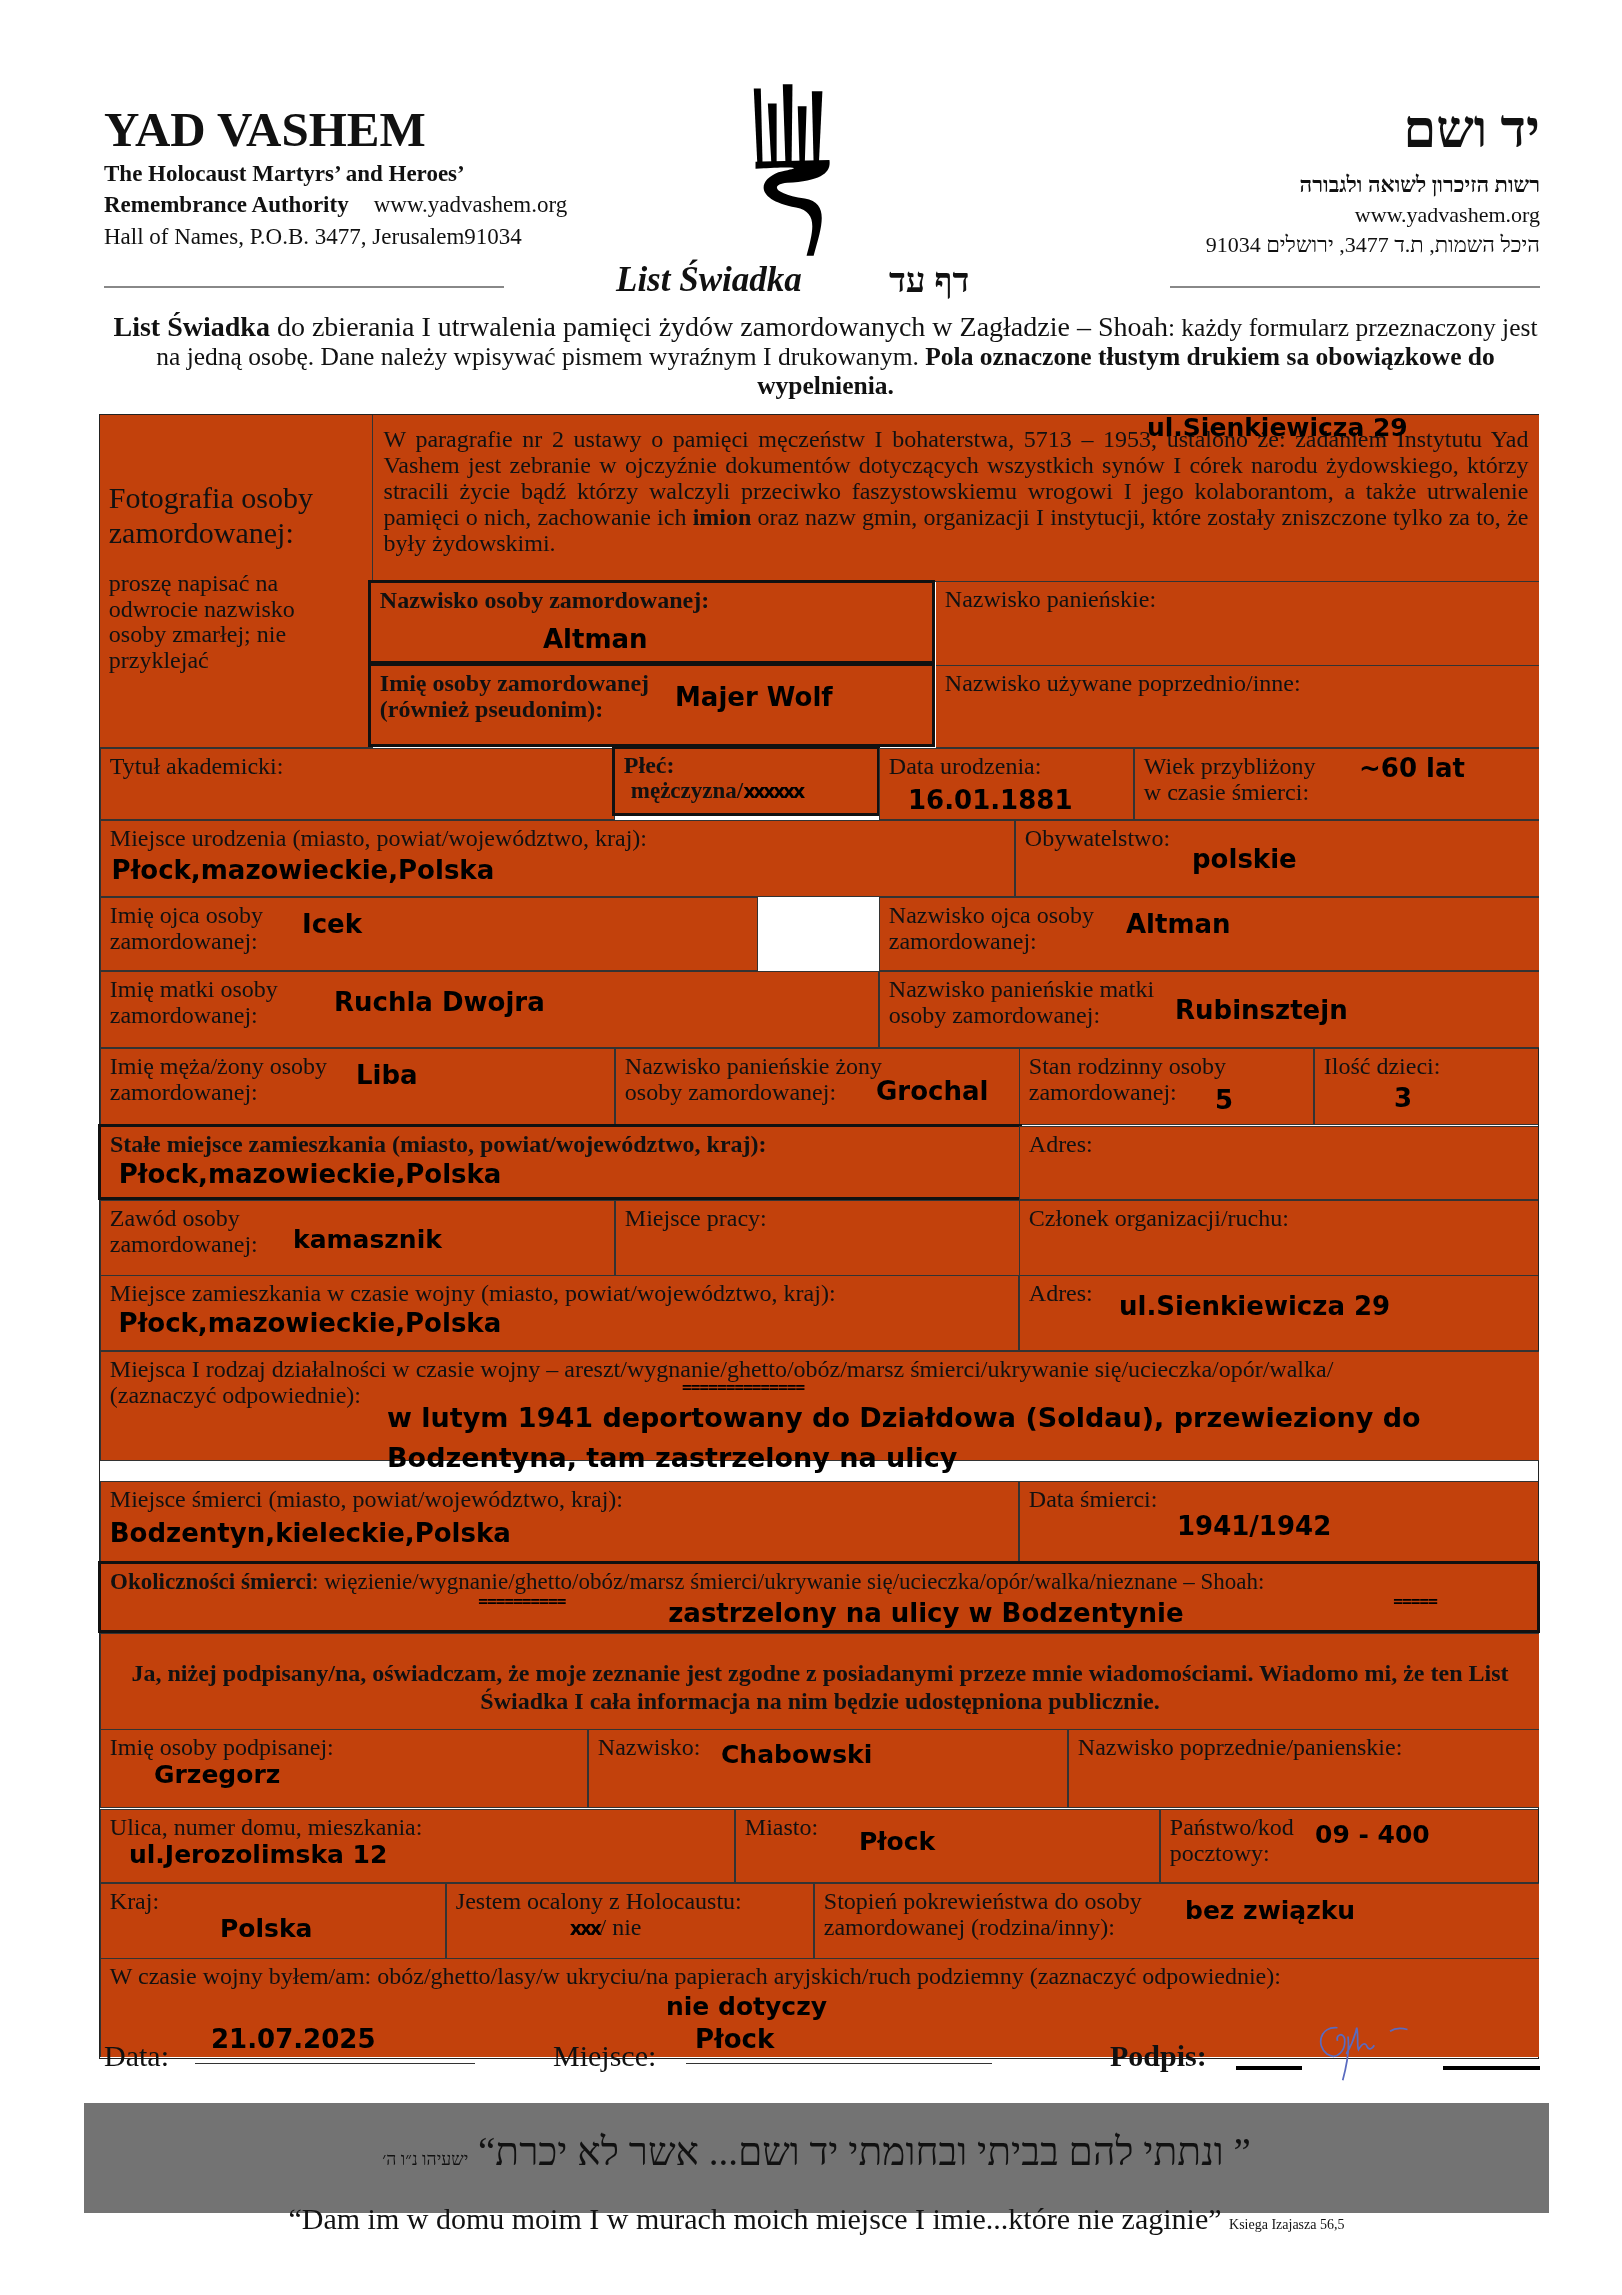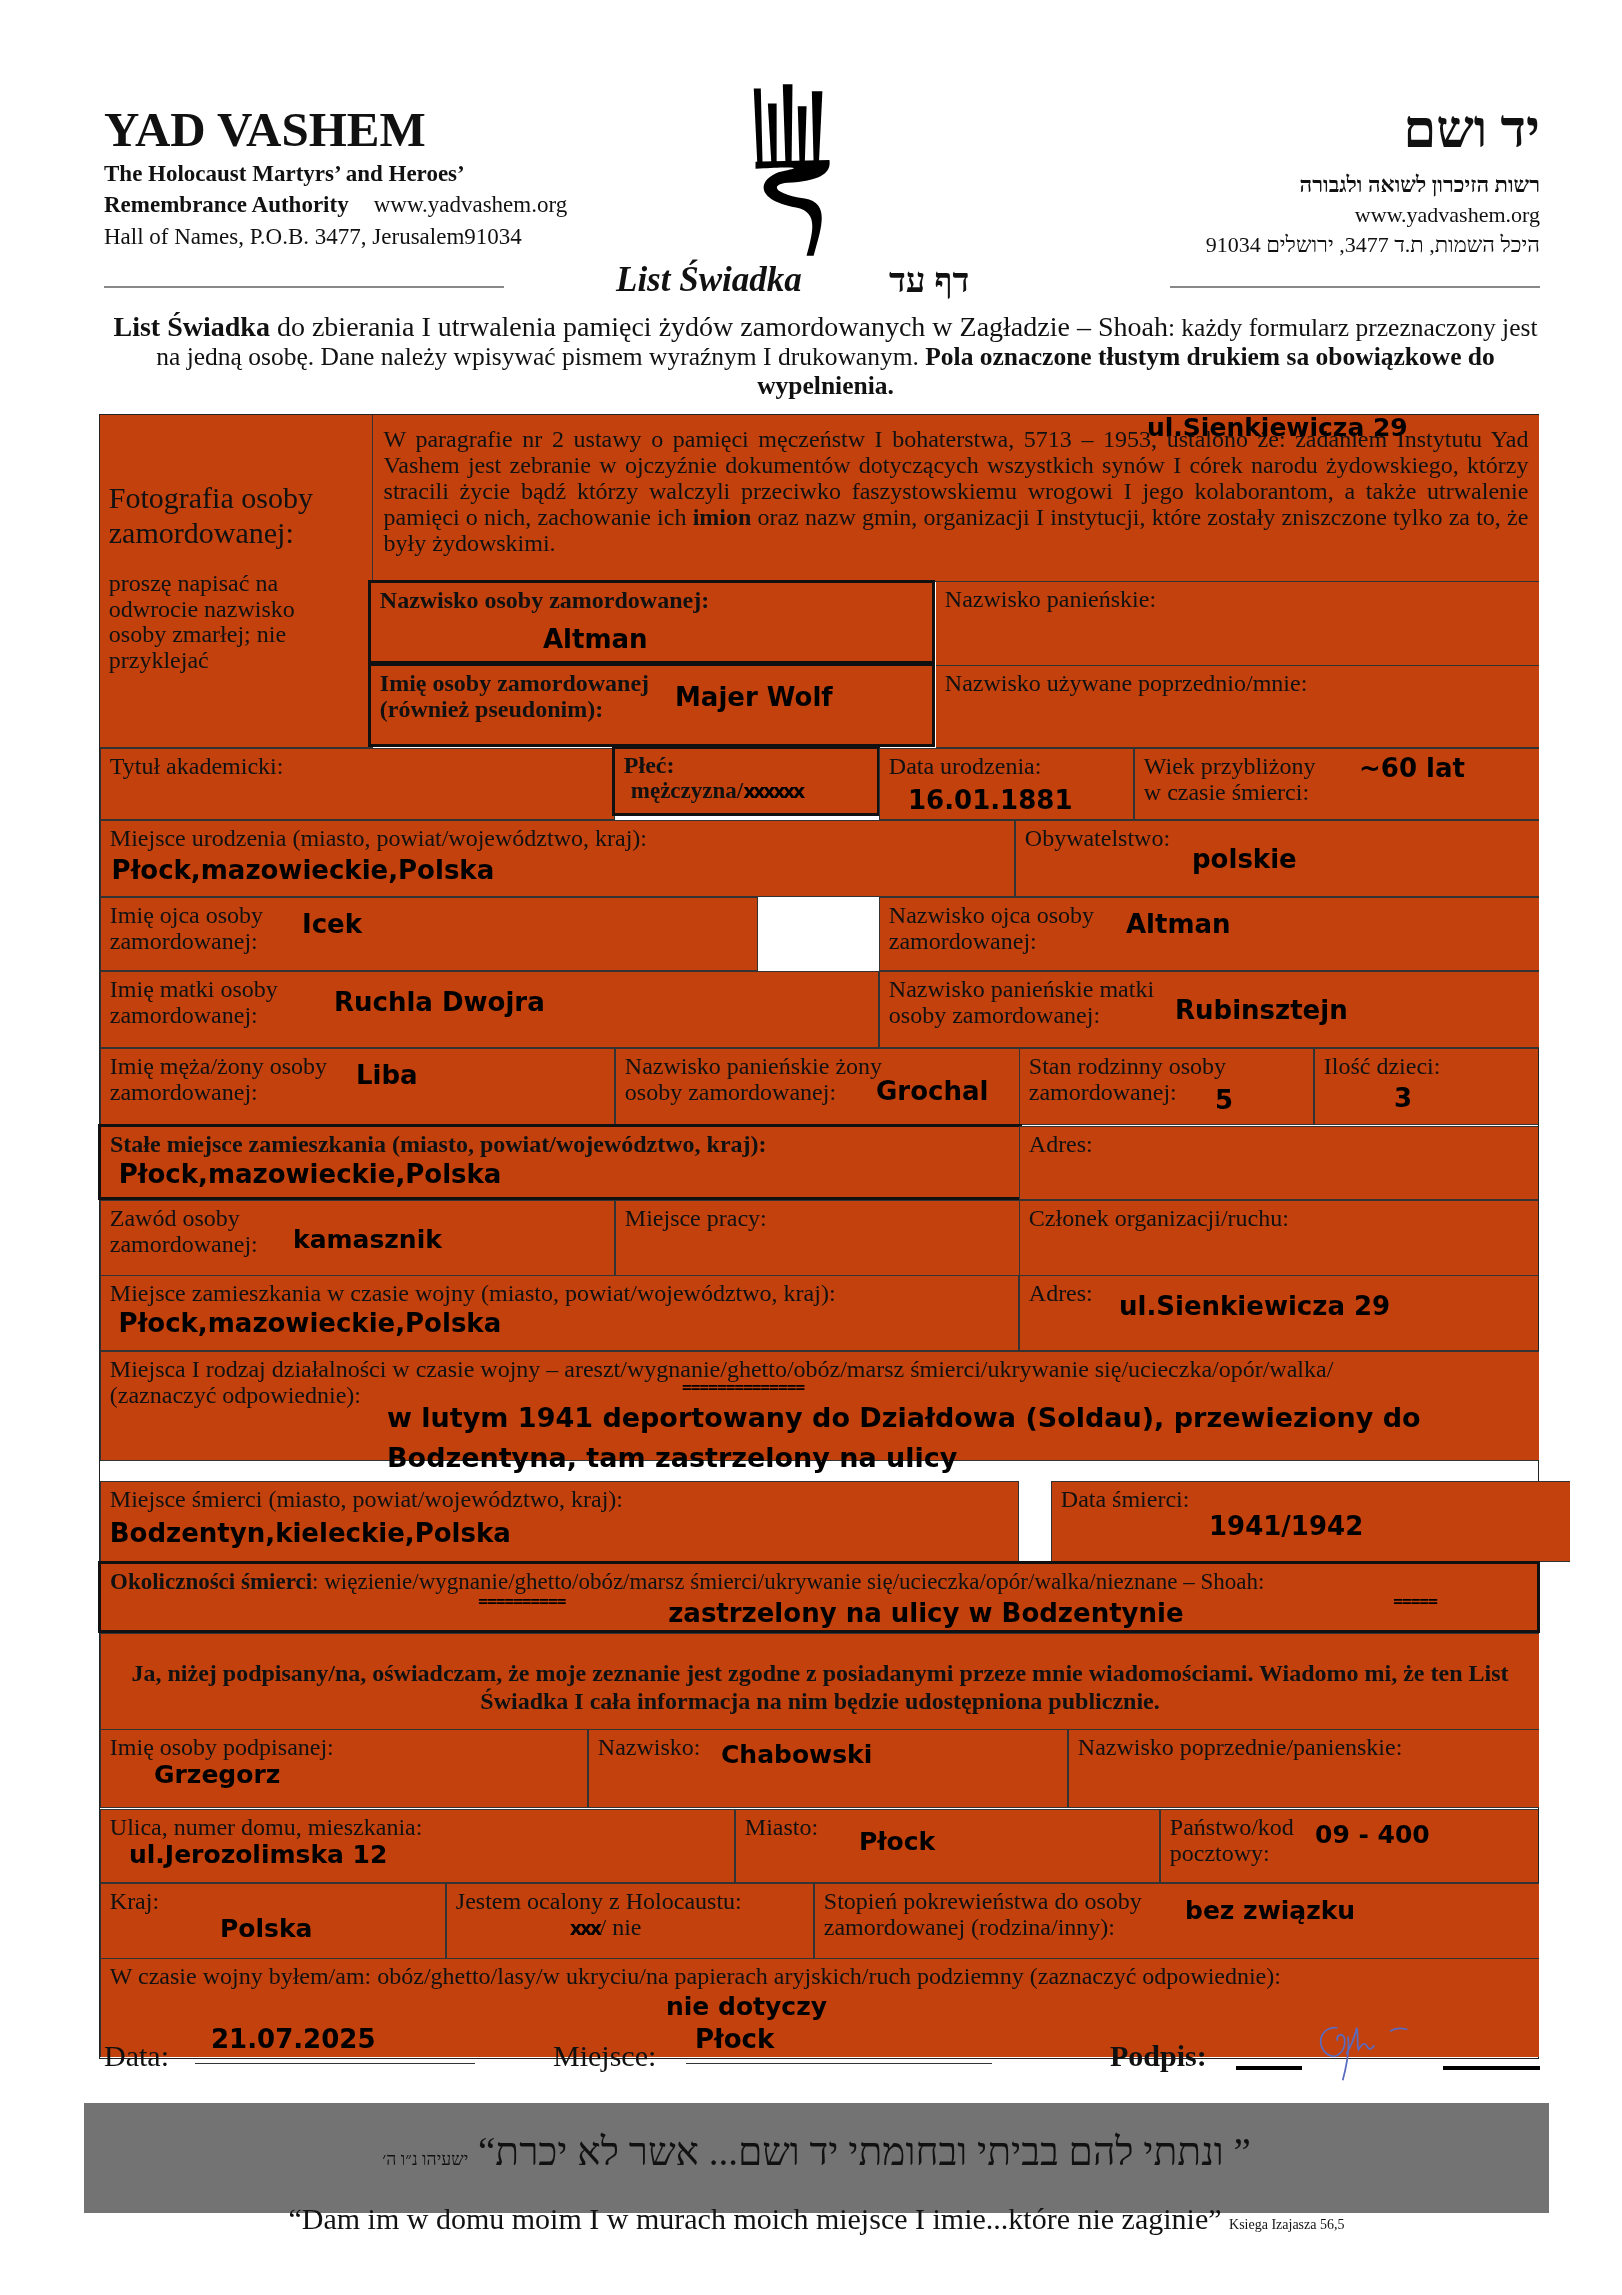--- a/index.html
+++ b/index.html
@@ -90,21 +90,21 @@
   <div class="cell" style="left:836px; top:167px; width:603px; height:84px; border-width:0 0 1.3px 0;">
     <div class="lbl">Nazwisko panieńskie:</div>
   </div>
 
   <div class="cell bold-box" style="left:268px; top:248px; width:567px; height:84px;">
     <div class="lbl b">Imię osoby zamordowanej</div>
     <div class="lbl b">(również pseudonim):</div>
     <div class="val" style="left:304px; top:19.4px;">Majer Wolf</div>
   </div>
   <div class="cell" style="left:836px; top:251px; width:603px; height:82px; border-width:0 0 1.3px 0;">
-    <div class="lbl">Nazwisko używane poprzednio/mnie:</div>
+    <div class="lbl">Nazwisko używane poprzednio/inne:</div>
   </div>
 
   <div class="cell" style="left:0; top:333px; width:515px; height:72px;">
     <div class="lbl">Tytuł akademicki:</div>
   </div>
   <div class="cell bold-box" style="left:512px; top:331px; width:268px; height:70px; padding:3.5px 8.8px;">
     <div class="lbl b">Płeć:</div>
     <div style="font-weight:bold; font-size:23px; margin-left:7px; white-space:nowrap"><span>mężczyzna/</span><span class="fill" style="font-size:19.4px; letter-spacing:-2.6px">xxxxxx</span></div>
   </div>
   <div class="cell" style="left:779px; top:333px; width:255px; height:72px;">
@@ -202,21 +202,21 @@
     <div class="lbl">(zaznaczyć odpowiednie):</div>
     <div class="dash" style="left:581px; top:30px;">==============</div>
     <div class="val" style="left:286px; top:53px; font-size:27px;">w lutym 1941 deportowany do Działdowa (Soldau), przewieziony do</div>
     <div class="val" style="left:286px; top:93px; font-size:27px;">Bodzentyna, tam zastrzelony na ulicy</div>
   </div>
 
   <div class="cell" style="left:0; top:1066px; width:919px; height:81px;">
     <div class="lbl">Miejsce śmierci (miasto, powiat/województwo, kraj):</div>
     <div class="val" style="left:8.8px; top:39px;">Bodzentyn,kieleckie,Polska</div>
   </div>
-  <div class="cell" style="left:919px; top:1066px; width:519px; height:81px; border-right:0;margin-left:32px;">
+  <div class="cell" style="left:919px; top:1066px; width:519px; height:81px; border-right:0;">
     <div class="lbl">Data śmierci:</div>
     <div class="val" style="left:157px; top:32px;">1941/1942</div>
   </div>
 
   <div class="cell bold-box" style="left:-1.8px; top:1146px; width:1442px; height:72px;">
     <div class="lbl" style="white-space:nowrap; font-size:23px"><b>Okoliczności śmierci</b><span>: więzienie/wygnanie/ghetto/obóz/marsz śmierci/ukrywanie się/ucieczka/opór/walka/nieznane – Shoah:</span></div>
     <div class="dash" style="left:377px; top:32px;">==========</div>
     <div class="dash" style="left:1292px; top:32px;">=====</div>
     <div class="val" style="left:567px; top:37px;">zastrzelony na ulicy w Bodzentynie</div>
   </div>

